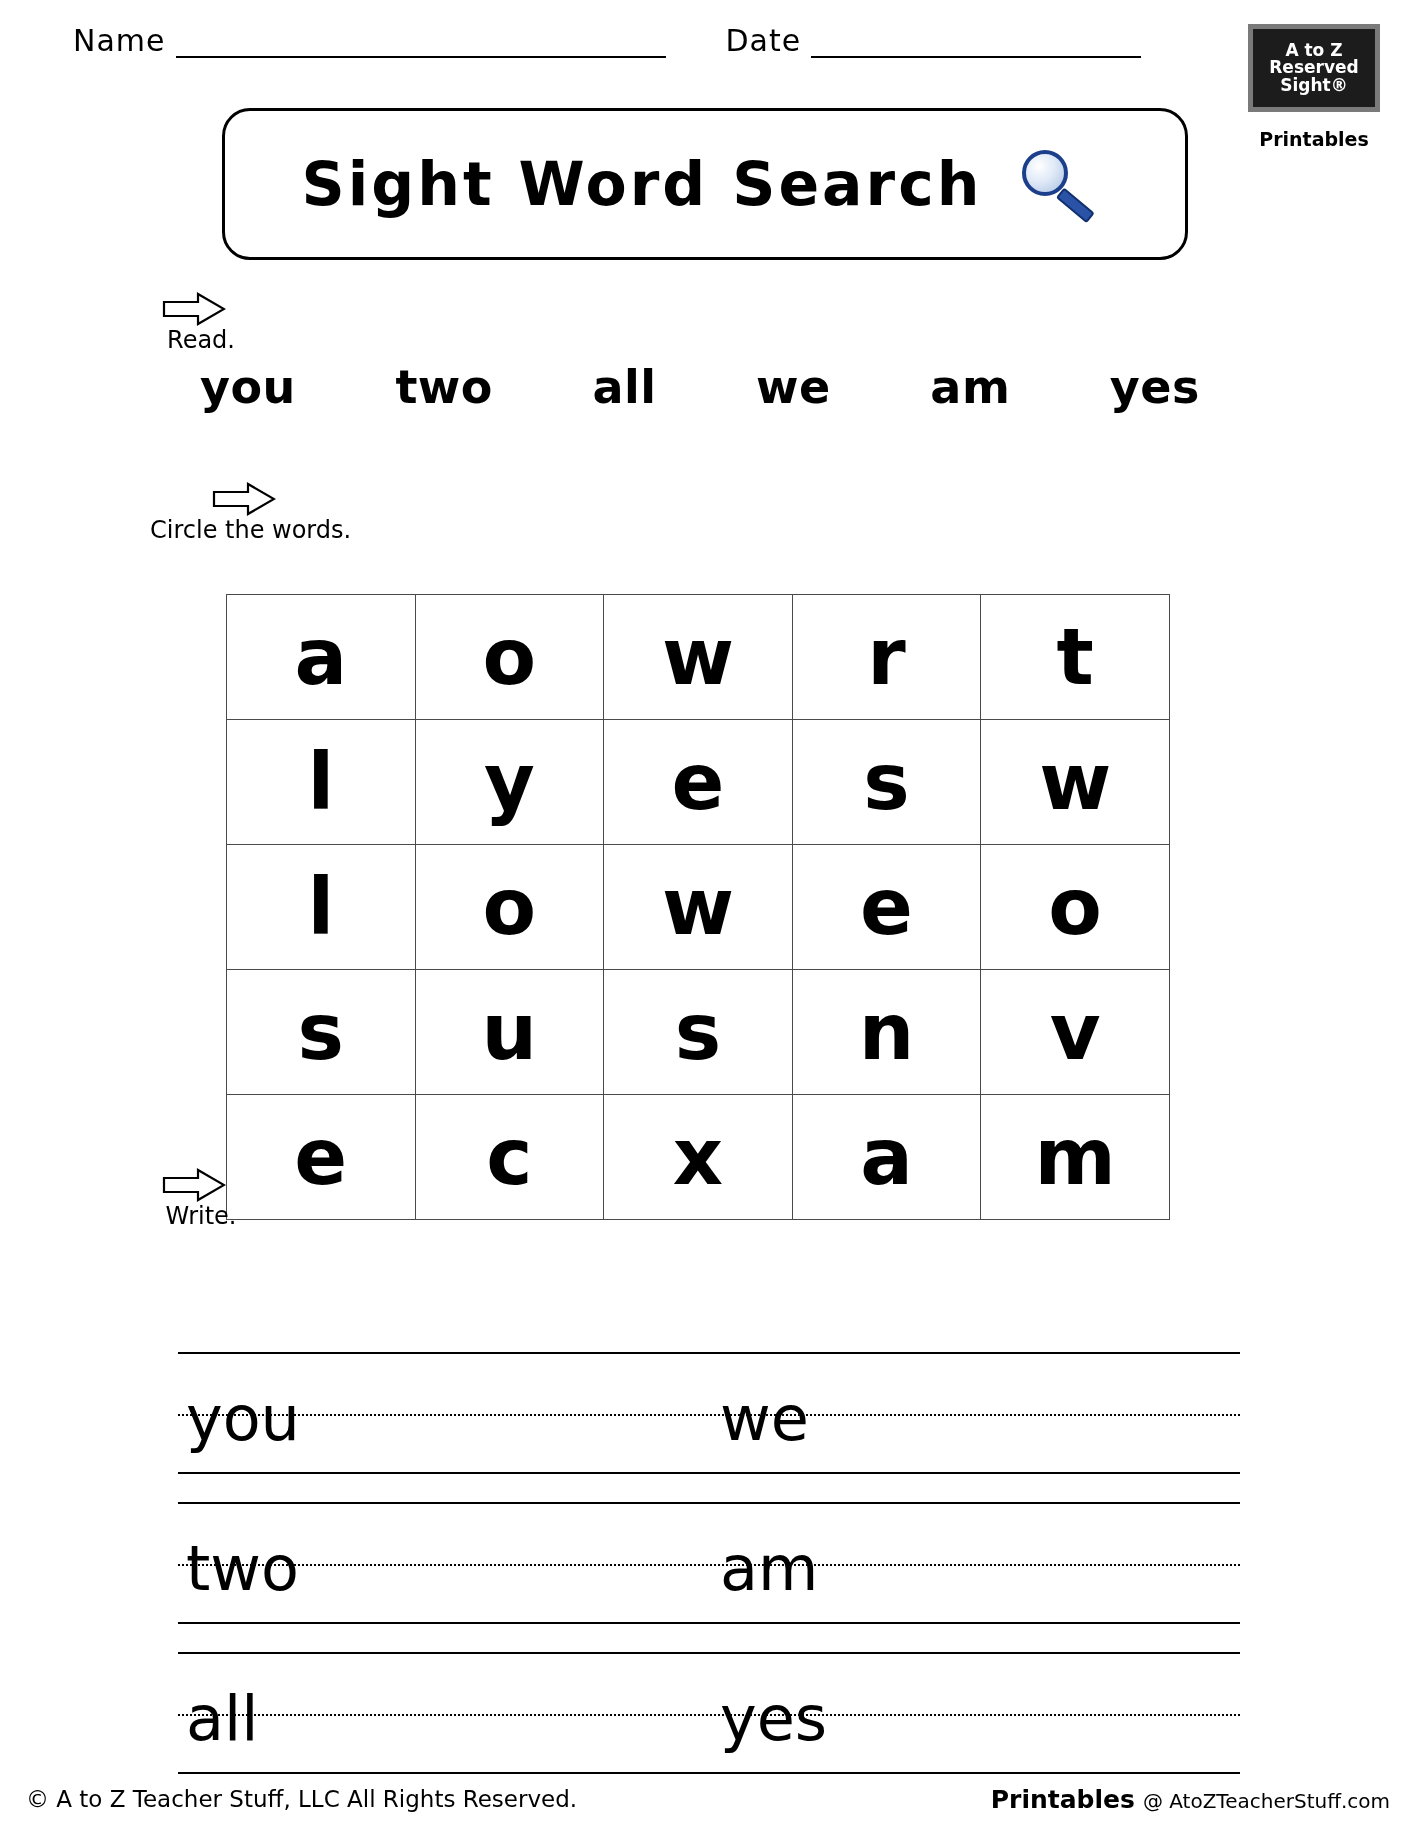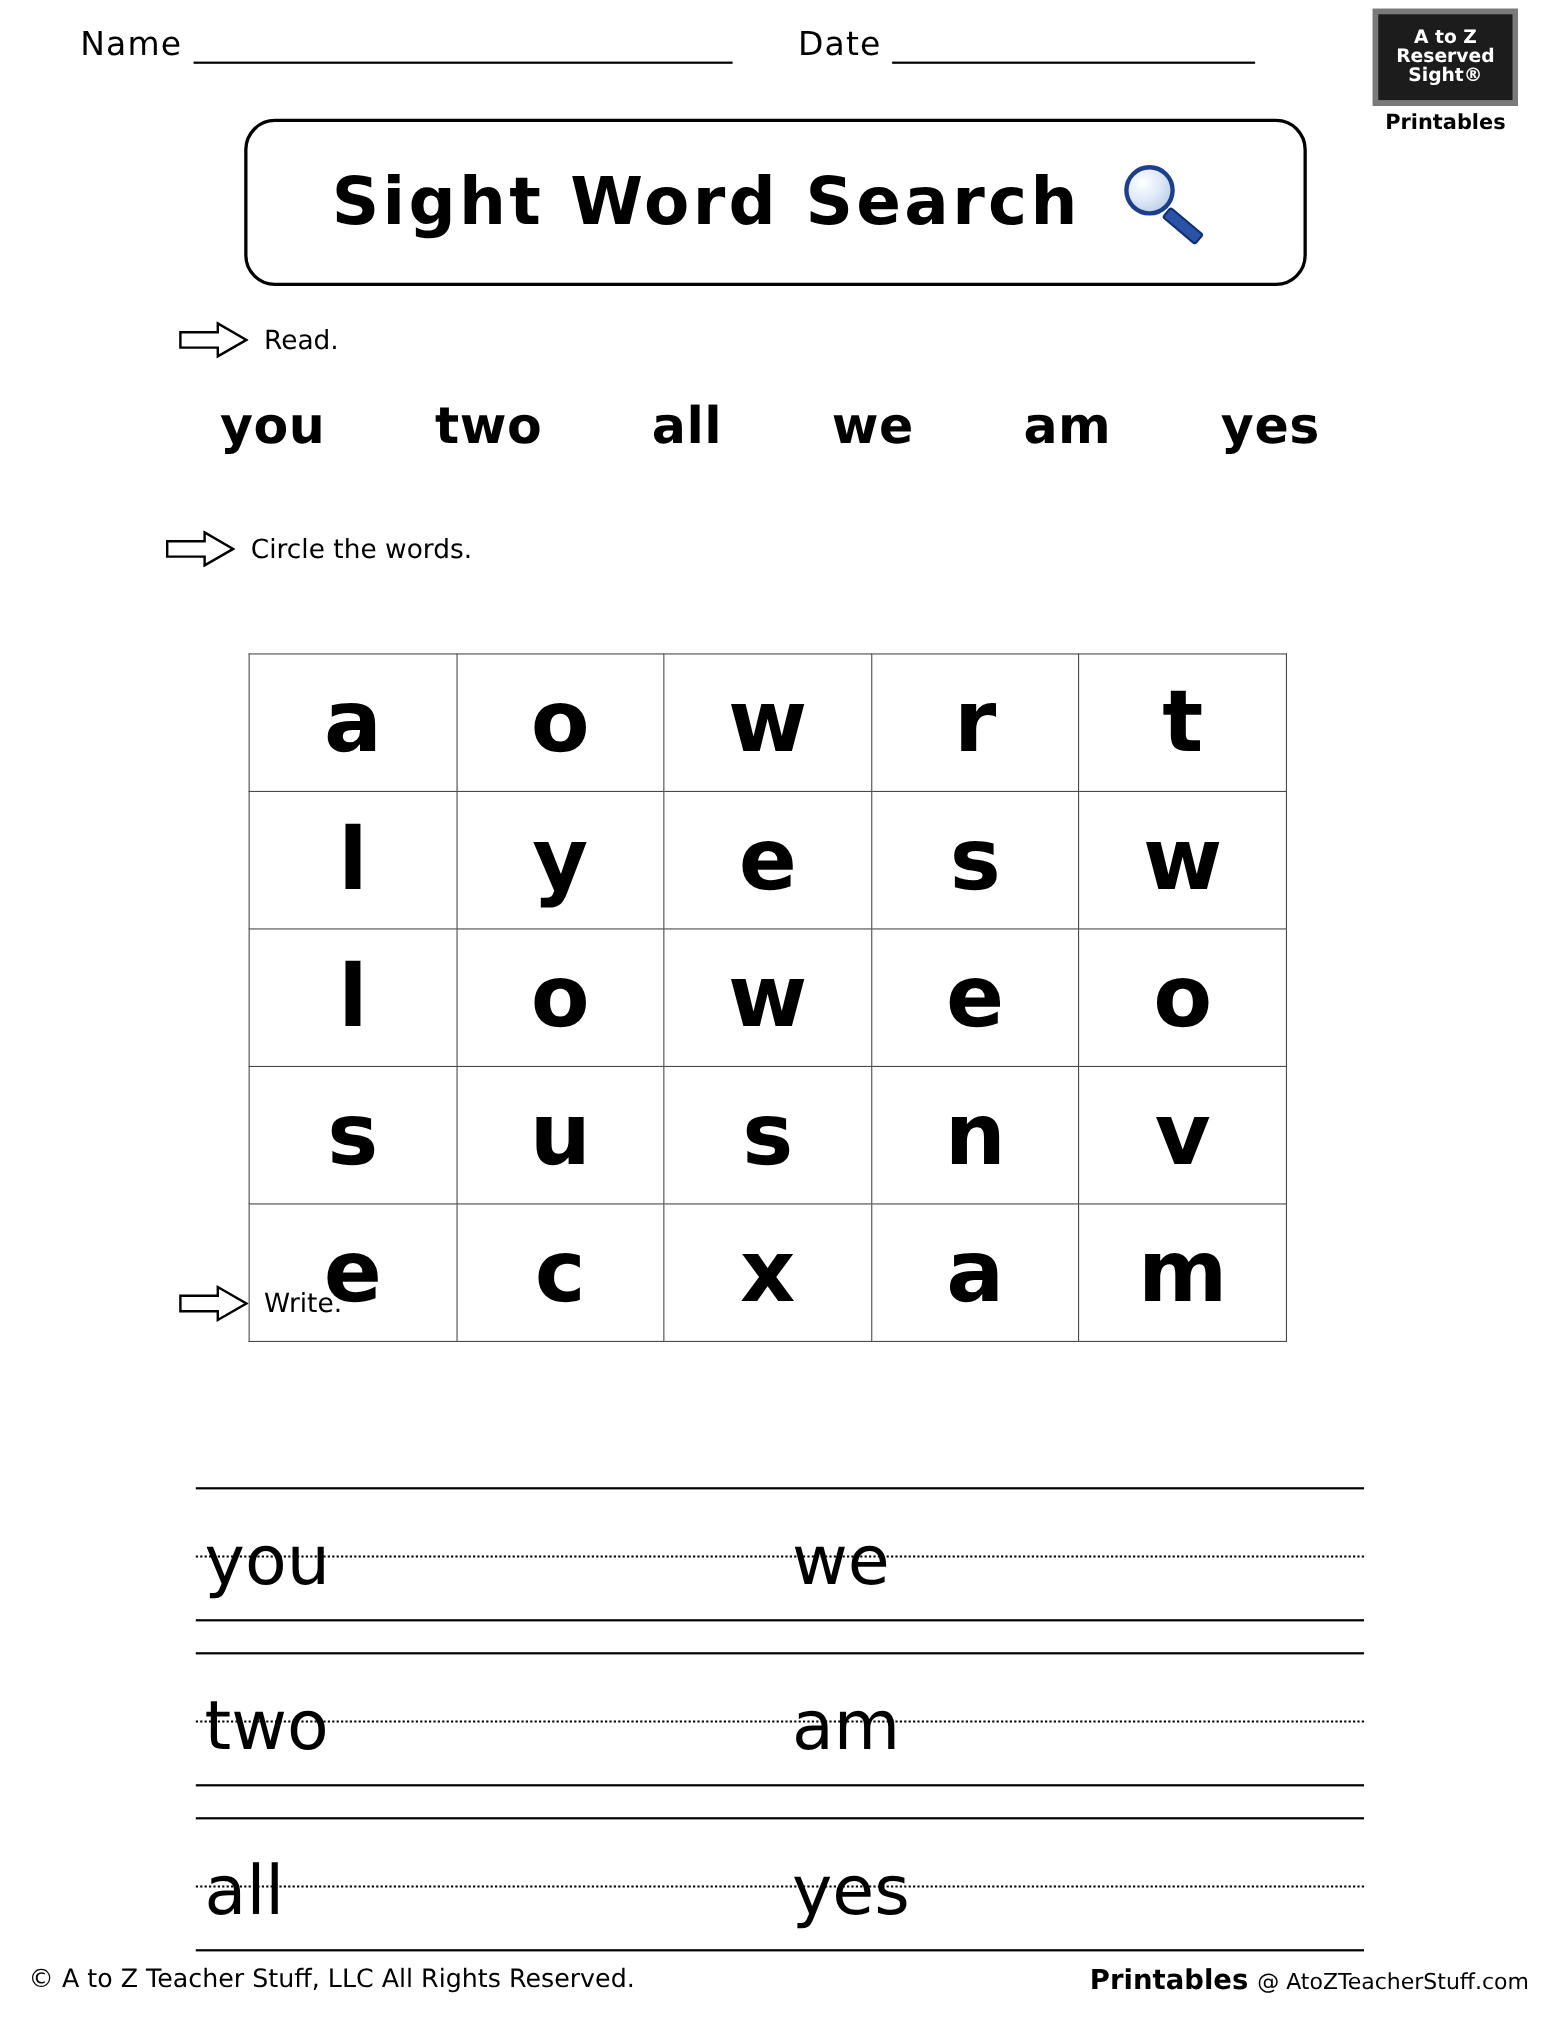--- a/index.html
+++ b/index.html
@@ -45,21 +45,21 @@
   .logo-block {
     position: absolute;
     top: 8px;
     right: 28px;
     width: 148px;
     text-align: center;
   }
   .logo-box {
     width: 132px;
     height: 88px;
-    margin: 0 auto;
+    margin: 16px auto;
     border: 5px solid #7a7a7a;
     background: #1c1c1c;
     box-sizing: border-box;
     display: flex;
     flex-direction: column;
     align-items: center;
     justify-content: center;
     line-height: 1.02;
   }
   .logo-line {
@@ -124,20 +124,21 @@
     transform: rotate(40deg);
     transform-origin: left center;
     box-sizing: border-box;
   }
 
   
   .instruction {
     position: absolute;
     display: flex;
     align-items: center;
+    flex-direction: column;
   }
   .arrow {
     width: 64px;
     height: 34px;
     flex: 0 0 auto;
     margin-right: 14px;
   }
   .instruction-text {
     font-family: "DejaVu Sans", sans-serif;
     font-size: 24px;

